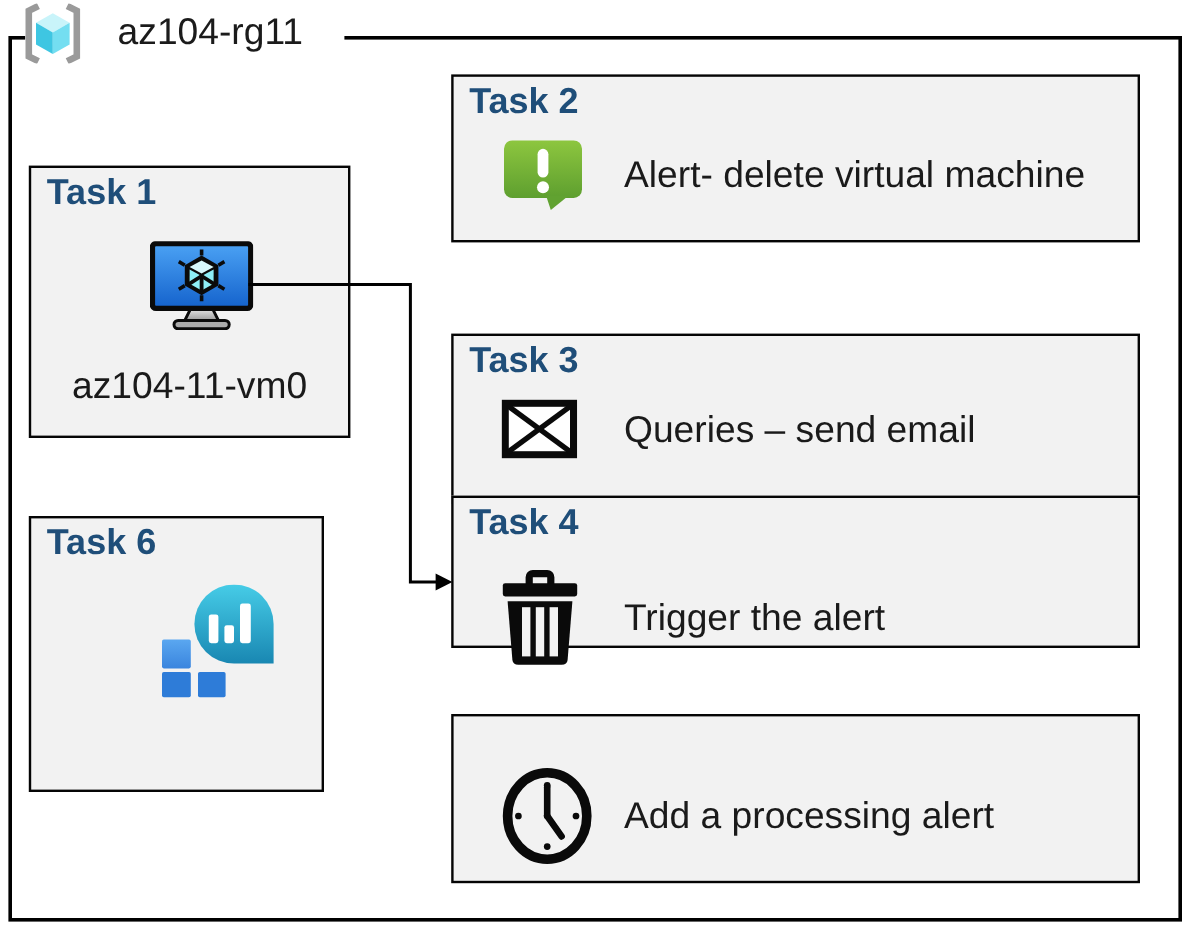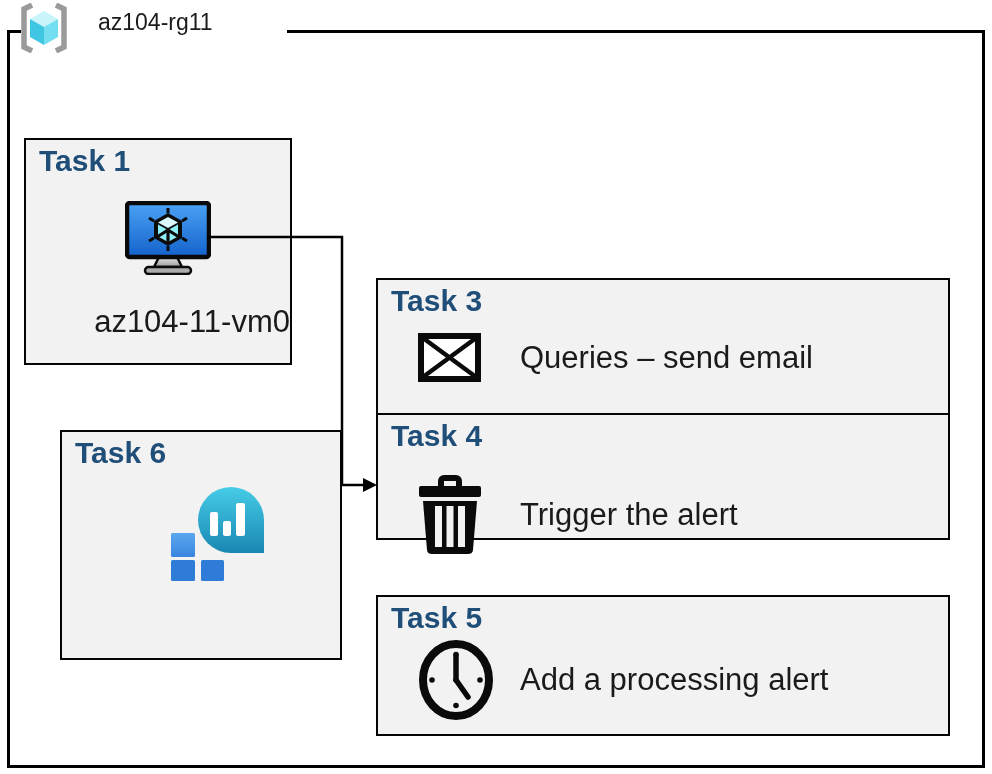--- a/index.html
+++ b/index.html
@@ -10,28 +10,28 @@
   
   .rg-frame {
     position:absolute; left:7px; top:30px; width:978px; height:738px;
     box-sizing:border-box; border:3px solid #000000;
   }
   .rg-frame-gap {
     position:absolute; left:21px; top:26px; width:266px; height:11px; background:#ffffff;
   }
   .rg-icon { position:absolute; left:15px; top:3px; width:58px; height:50px; }
   .rg-label {
-    position:absolute; left:98px; top:9px; font-size:23px; color:#1b1b1b; white-space:nowrap;
+    position:absolute; left:98px; top:9px; font-size:31px; color:#1b1b1b; white-space:nowrap;
   }
   
   .task-box {
     position:absolute; background:#F2F2F2; border:2px solid #050505; box-sizing:border-box;
   }
   .box-t1 { left:24px;  top:138px; width:268px; height:227px; }
-  .box-t6 { left:24px;  top:430px; width:282px; height:230px;margin-left:36px; }
+  .box-t6 { left:24px;  top:430px; width:246px; height:230px; }
   .box-t2 { left:376px; top:62px;  width:574px; height:140px; }
   .box-t3 { left:376px; top:238px; width:574px; height:142px;margin-top:40px; }
   .box-t4 { left:376px; top:413px; width:574px; height:127px; }
   .box-t5 { left:376px; top:595px; width:574px; height:141px; }
   .task-heading {
     position:absolute; left:13px; top:4px; font-size:30px; font-weight:bold;
     color:#1F4E79; white-space:nowrap;
   }
   .task-row {
     position:absolute; left:40px; display:flex; align-items:center;
@@ -39,21 +39,21 @@
   .icon-cell { width:102px; flex:none; display:flex; align-items:center; }
   .task-label { font-size:31px; color:#1a1a1a; white-space:nowrap; }
   .row-t2 { top:52px; }
   .row-t3 { top:53px; }
   .row-t4 { top:60px; }
   .row-t5 { top:43px; }
   
   .vm-icon  { position:absolute; left:99px;  top:61px; width:86px; height:74px; }
   .la-icon  { position:absolute; left:109px; top:55px; width:95px; height:95px; }
   .center-label {
-    position:absolute; left:0; width:100%; text-align:right;
+    position:absolute; left:0; width:100%; text-align:center;
     font-size:31px; color:#1a1a1a; white-space:nowrap;
   }
   .label-t1 { top:164px; }
   .label-t6 { top:173px; }
   
   .connector-layer {
     position:absolute; left:0; top:0; width:992px; height:774px; pointer-events:none;
   }
 </style>
 </head>
@@ -128,20 +128,40 @@
       <path d="M60,0 A33,33 0 1 0 60,66 L93,66 L93,33 A33,33 0 0 0 60,0 Z" fill="url(#blob)"></path>
       <rect x="39" y="25" width="8" height="24" rx="2" fill="#ffffff"></rect>
       <rect x="52" y="34" width="8" height="15" rx="2" fill="#ffffff"></rect>
       <rect x="65" y="16" width="9" height="33" rx="2" fill="#ffffff"></rect>
       <rect x="0" y="46" width="24" height="24" rx="1.5" fill="url(#sq1)"></rect>
       <rect x="0" y="73" width="24" height="21" rx="1.5" fill="#2E7CD8"></rect>
       <rect x="30" y="73" width="23" height="21" rx="1.5" fill="#2E7CD8"></rect>
     </svg>
   </div>
 
+  <div class="task-box box-t2">
+    <div class="task-heading">Task 2</div>
+    <div class="task-row row-t2">
+      <span class="icon-cell">
+        <svg width="70" height="59" viewBox="0 0 70 59">
+          <defs>
+            <linearGradient id="grn" x1="0" y1="0" x2="0" y2="1">
+              <stop offset="0" stop-color="#8DC63F"></stop>
+                <stop offset="1" stop-color="#5E9F2F"></stop>
+            </linearGradient>
+          </defs>
+          <rect x="2" y="1" width="65" height="48" rx="7" fill="url(#grn)"></rect>
+          <polygon points="37,47 56,47 41,59" fill="#61A231"></polygon>
+          <rect x="30" y="8" width="9" height="24" rx="4.5" fill="#ffffff"></rect>
+          <circle cx="34.5" cy="40" r="5" fill="#ffffff"></circle>
+        </svg>
+      </span>
+      <span class="task-label">Alert- delete virtual machine</span>
+    </div>
+  </div>
 
   <div class="task-box box-t3">
     <div class="task-heading">Task 3</div>
     <div class="task-row row-t3">
       <span class="icon-cell">
         <svg width="63" height="49" viewBox="0 0 63 49">
           <rect x="3" y="3" width="57" height="43" fill="#ffffff" stroke="#0a0a0a" stroke-width="6"></rect>
           <line x1="5" y1="5" x2="58" y2="44" stroke="#0a0a0a" stroke-width="4.5"></line>
           <line x1="58" y1="5" x2="5" y2="44" stroke="#0a0a0a" stroke-width="4.5"></line>
         </svg>
@@ -161,21 +181,20 @@
           <rect x="17" y="31" width="7" height="41" fill="#F2F2F2"></rect>
           <rect x="28.5" y="31" width="7" height="41" fill="#F2F2F2"></rect>
           <rect x="40" y="31" width="7" height="41" fill="#F2F2F2"></rect>
         </svg>
       </span>
       <span class="task-label">Trigger the alert</span>
     </div>
   </div>
 
   <div class="task-box box-t5">
-    <div class="task-heading">Task 5</div>
     <div class="task-row row-t5">
       <span class="icon-cell">
         <svg width="76" height="80" viewBox="0 0 76 80">
           <ellipse cx="38" cy="40" rx="33" ry="36" fill="none" stroke="#0a0a0a" stroke-width="8"></ellipse>
           <circle cx="38" cy="14.5" r="2.8" fill="#0a0a0a"></circle>
           <circle cx="62" cy="40" r="2.8" fill="#0a0a0a"></circle>
           <circle cx="38" cy="65.5" r="2.8" fill="#0a0a0a"></circle>
           <circle cx="14" cy="40" r="2.8" fill="#0a0a0a"></circle>
           <line x1="38" y1="40" x2="38" y2="16" stroke="#0a0a0a" stroke-width="5.5" stroke-linecap="round"></line>
           <line x1="38" y1="40" x2="50" y2="57" stroke="#0a0a0a" stroke-width="5.5" stroke-linecap="round"></line>

